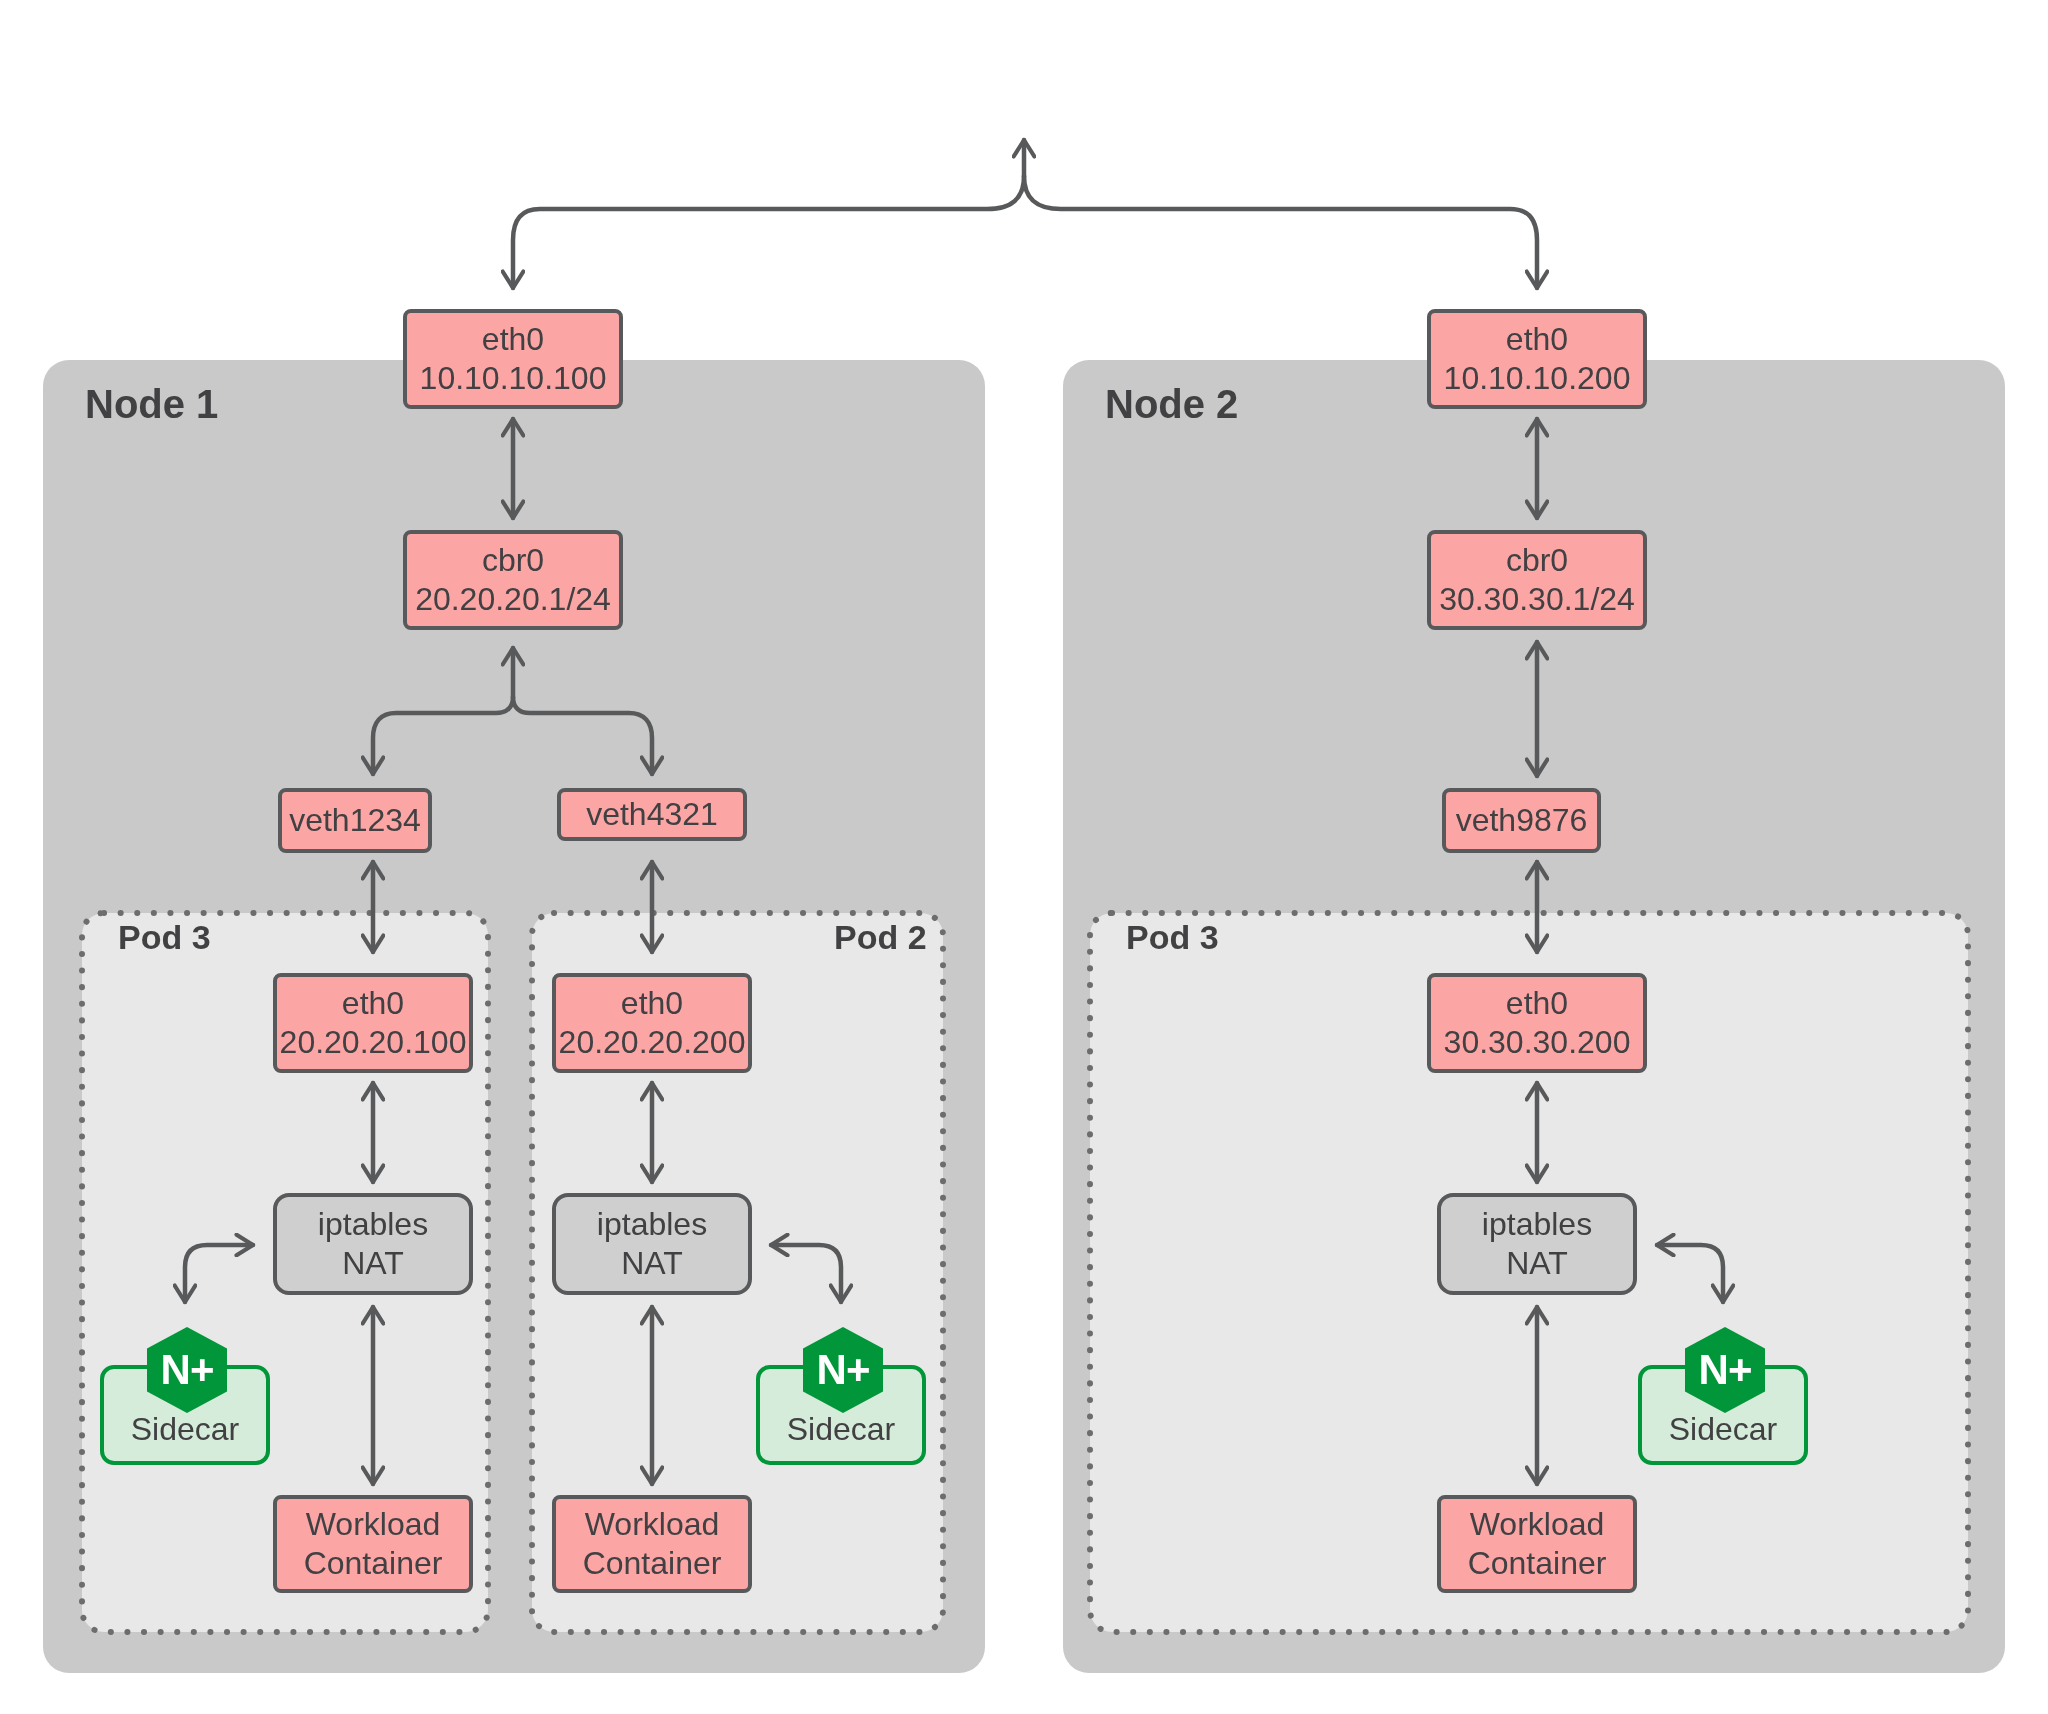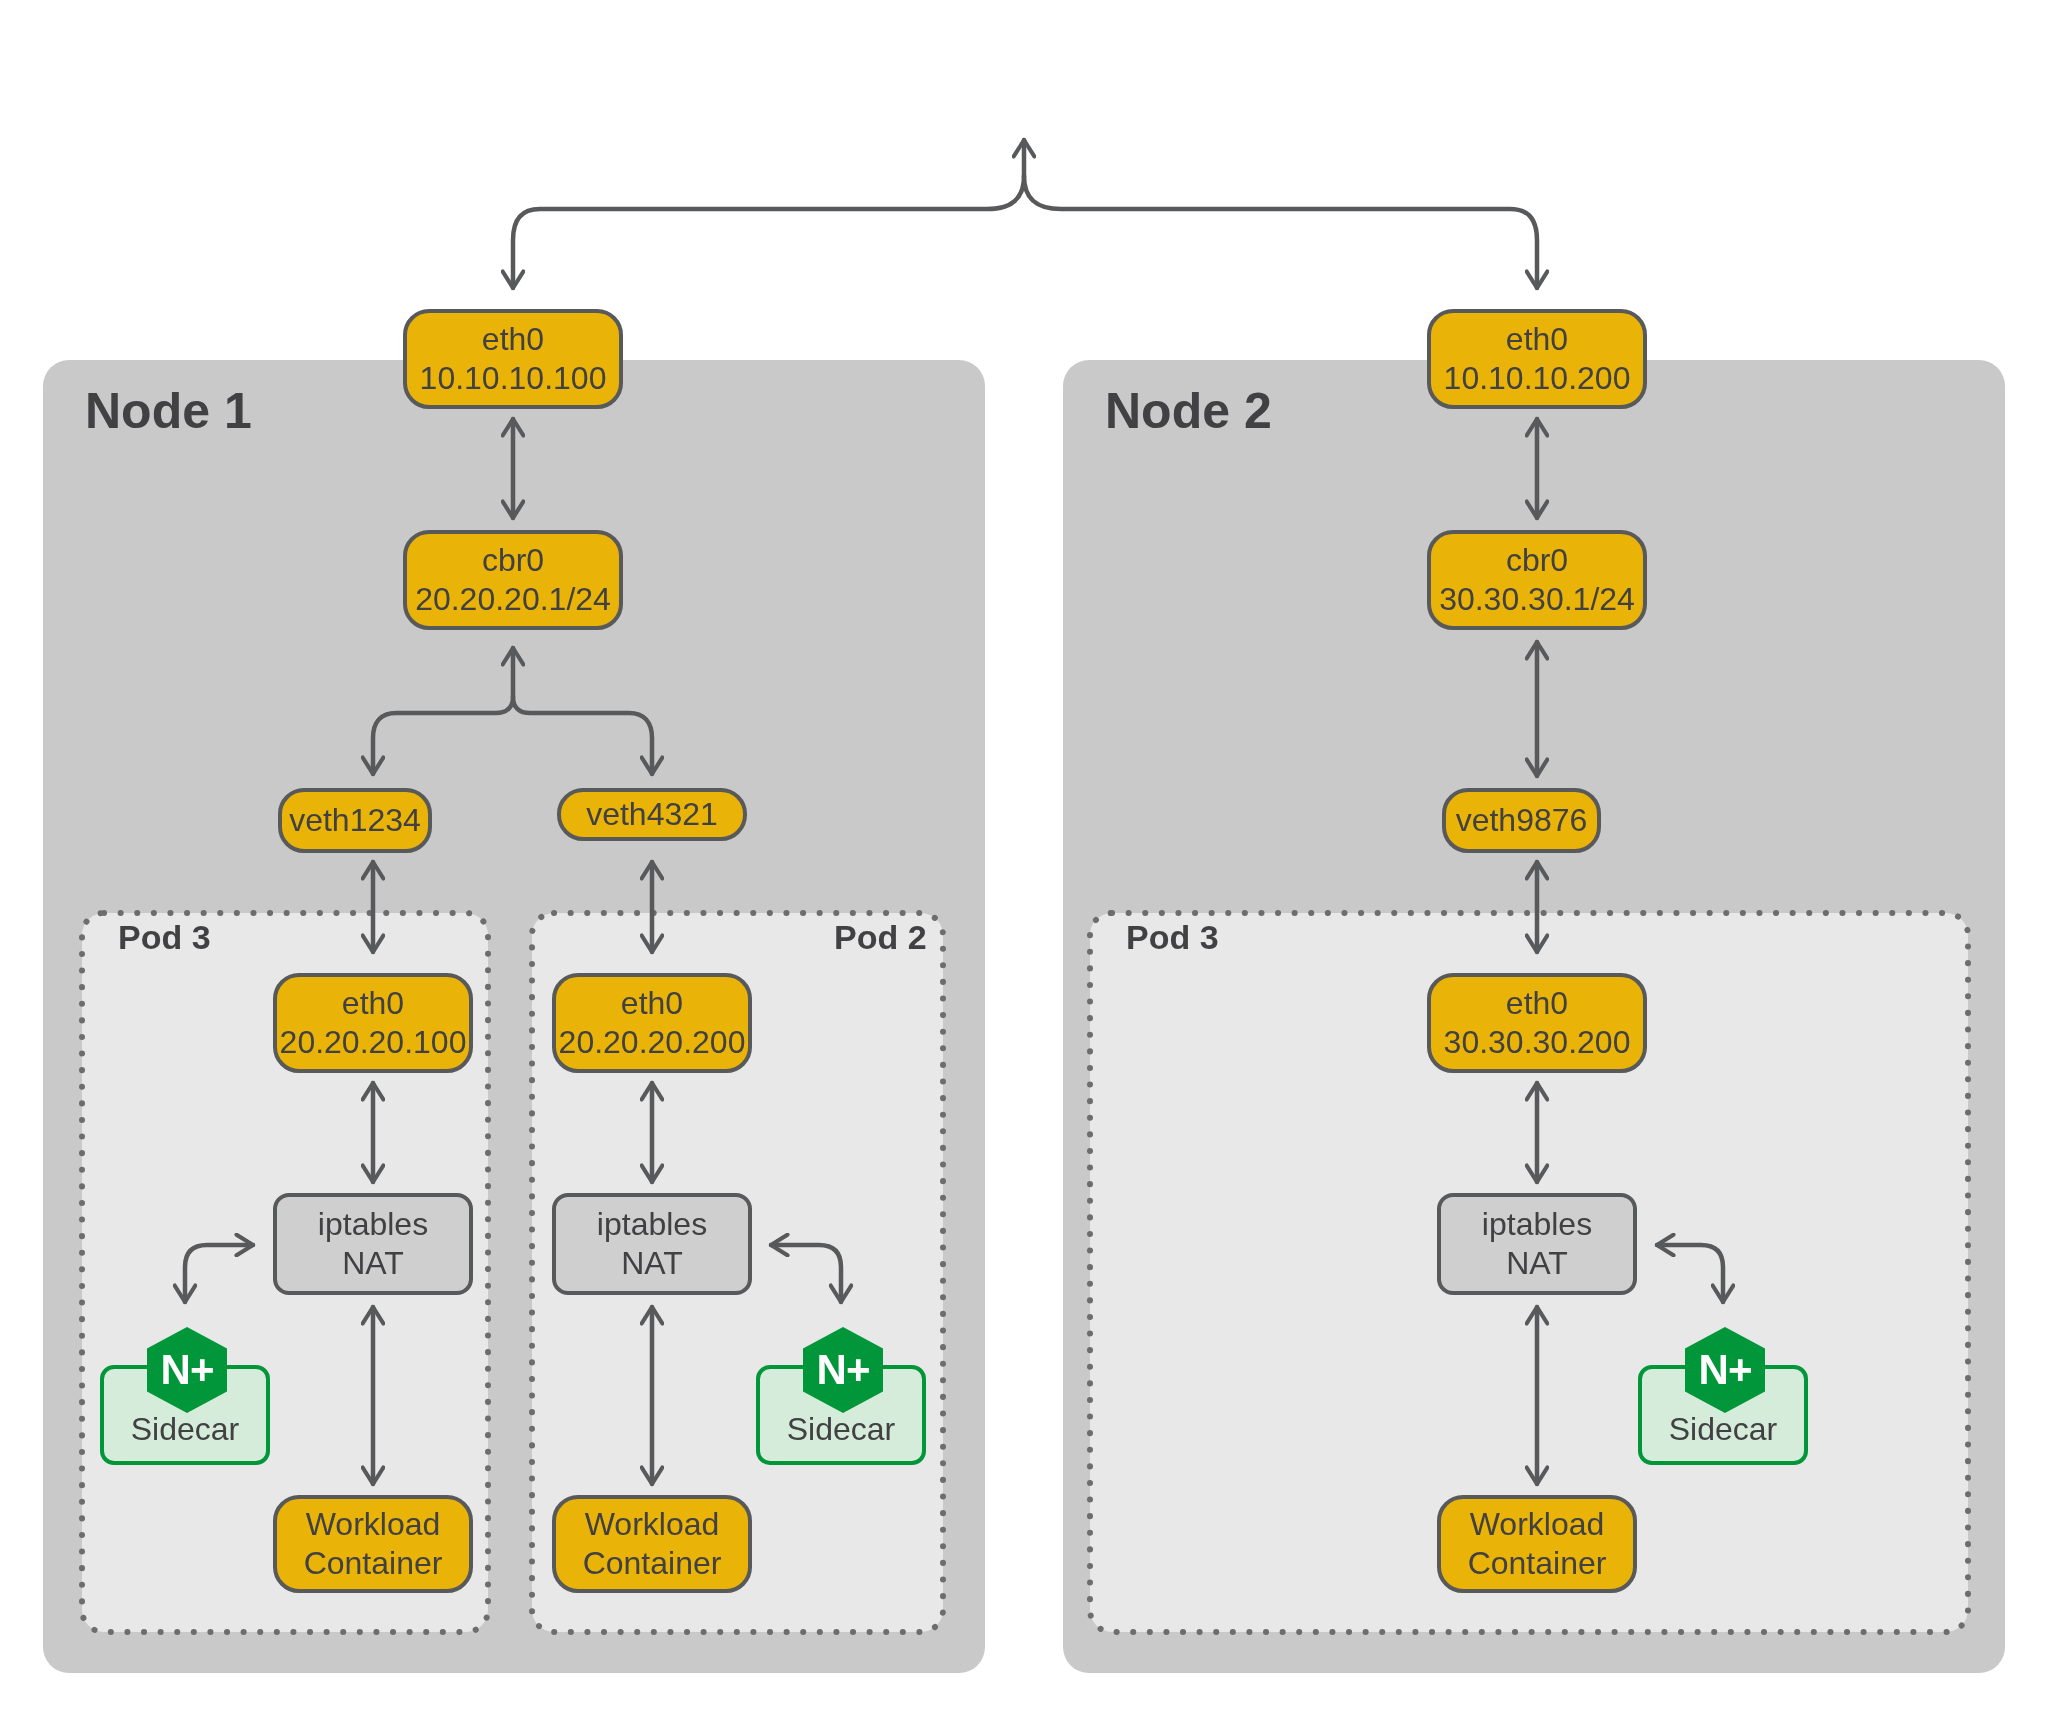--- a/index.html
+++ b/index.html
@@ -3,22 +3,22 @@
 <meta charset="utf-8">
 <style>
   html,body { margin:0; padding:0; background:#ffffff; }
   #canvas {
     position:relative; width:2048px; height:1714px; background:#ffffff;
     font-family:"Liberation Sans", sans-serif; color:#414042; overflow:hidden;
   }
   #shape-layer { position:absolute; left:0; top:0; z-index:1; }
 
   .box {
-    position:absolute; z-index:2; background:#eab308;
-    border:4px solid #58595b; border-radius:26px;
+    position:absolute; z-index:2; background:#fca5a5;
+    border:4px solid #58595b; border-radius:8px;
     display:flex; flex-direction:column; align-items:center; justify-content:center;
     font-size:32px; line-height:1.22; color:#414042; text-align:center;
     box-sizing:border-box;
   }
   .box.nat { background:#cfcfcf; border-radius:16px; }
 
   .sidecar {
     position:absolute; z-index:2; background:#d6ecda;
     border:4px solid #009639; border-radius:14px;
     display:flex; align-items:center; justify-content:center;
@@ -31,21 +31,21 @@
     clip-path:polygon(50% 0, 100% 25%, 100% 75%, 50% 100%, 0 75%, 0 25%);
     display:flex; align-items:center; justify-content:center;
     color:#ffffff; font-weight:bold; font-size:42px; letter-spacing:-1px;
   }
 
   .title {
     position:absolute; z-index:2; left:774px; top:20px; width:500px;
     text-align:center; font-weight:bold; font-size:40px; line-height:1.2;
     color:#414042;
   }
-  .node-label { position:absolute; z-index:2; font-weight:bold; font-size:50px; color:#414042; }
+  .node-label { position:absolute; z-index:2; font-weight:bold; font-size:40px; color:#414042; }
   .pod-label  { position:absolute; z-index:2; font-weight:bold; font-size:34px; color:#414042; }
 </style>
 </head>
 <body>
 
 <div id="canvas">
 
   <svg id="shape-layer" width="2048" height="1714" viewBox="0 0 2048 1714">
     <defs>
       <marker id="arw" viewBox="0 0 12 12" refX="9.5" refY="6" markerWidth="5.5" markerHeight="5.5" orient="auto-start-reverse" markerUnits="strokeWidth">

